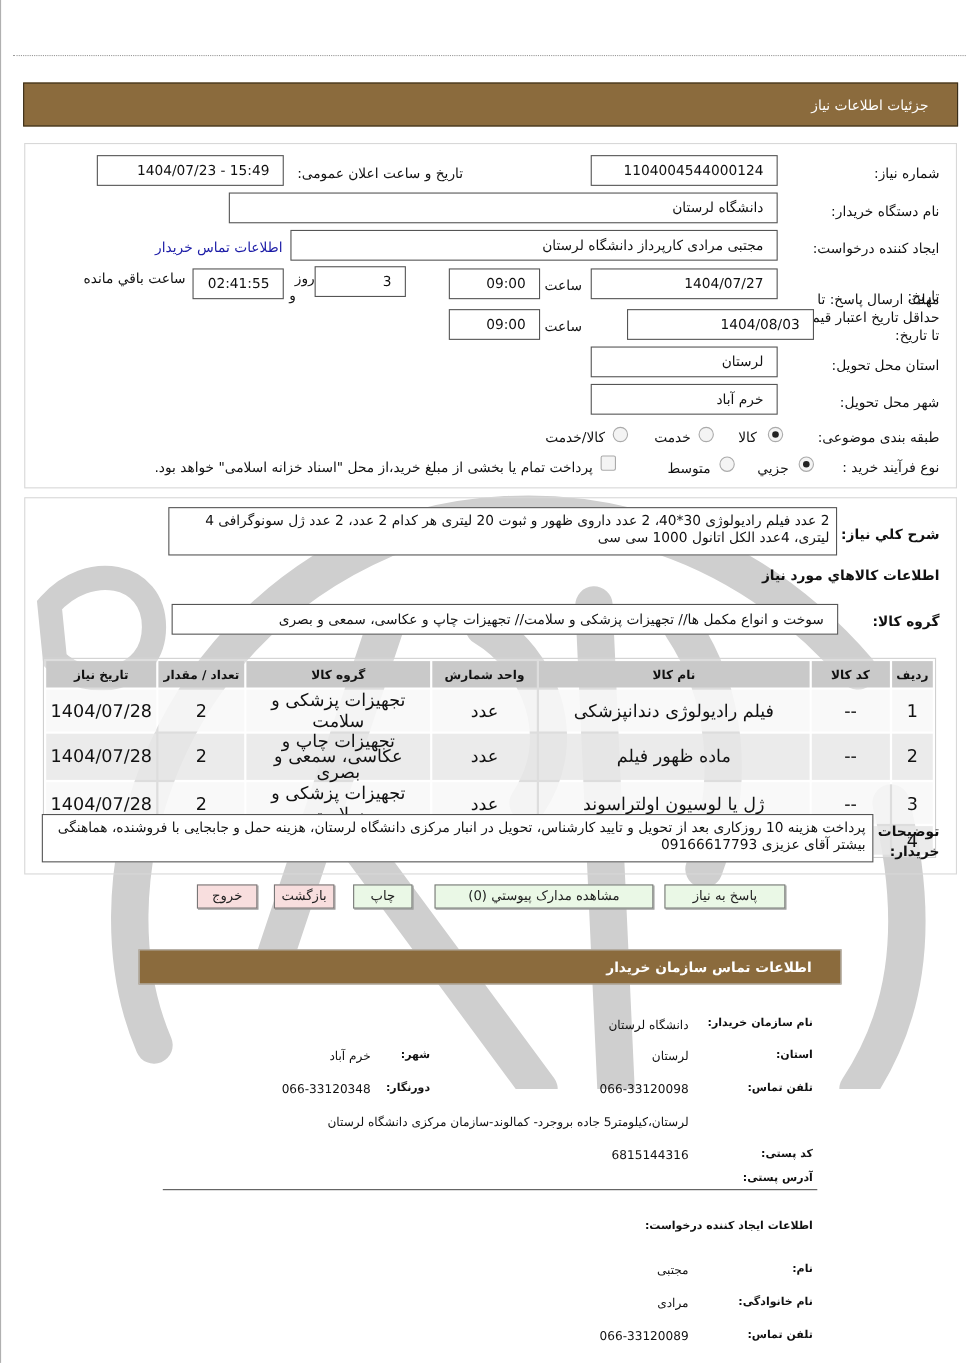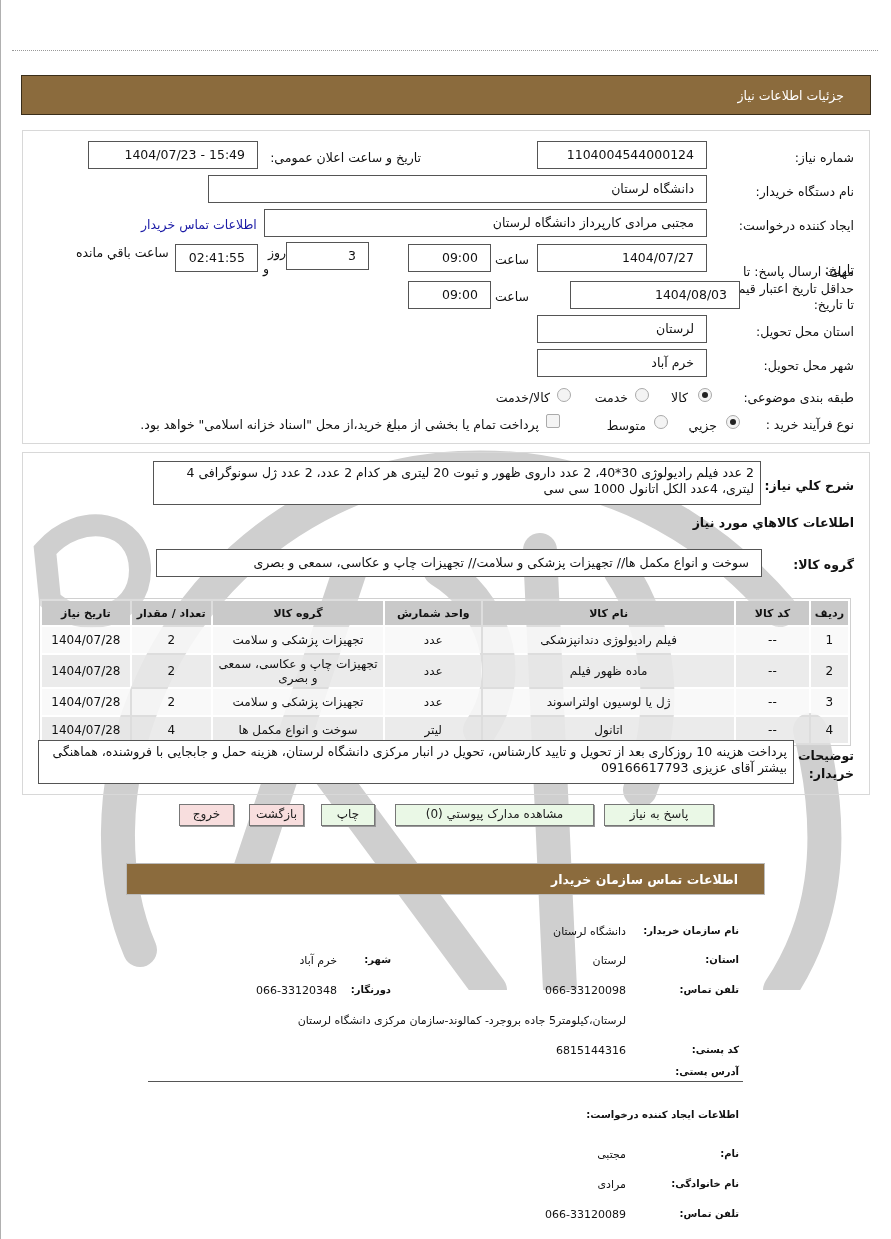--- a/index.html
+++ b/index.html
@@ -51,21 +51,21 @@
     padding: 3px 6px; font-size: 12.5px; line-height: 16px; z-index: 1;
   }
   table.items {
     position: absolute; left: 39px; top: 598px; width: 812px; border-collapse: separate;
     border-spacing: 2px; border: 1px solid #d0d0d0; z-index: 1; background: rgba(255,255,255,0.3);
   }
   table.items th {
     background: #c9c9c9; font-size: 11px; font-weight: bold; height: 24px; text-align: center;
     color: #111; padding: 0 4px;
   }
-  table.items td { font-size: 12px; text-align: center; padding: 0 4px; height: 26px; }
+  table.items td { font-size: 16px; text-align: center; padding: 0 4px; height: 26px; }
   table.items tr.odd td { background: rgba(248,248,248,0.85); }
   table.items tr.even td { background: rgba(232,232,232,0.85); }
   table.items tr.tall td { height: 32px; line-height: 14px; }
   .btn {
     position: absolute; height: 22px; border: 1px solid #777; font-size: 12px;
     text-align: center; line-height: 18px; z-index: 1; color: #222;
     box-shadow: 1px 1px 0 #999;
   }
   .btn.green { background: #eaf8e6; }
   .btn.red { background: #f8dede; }

